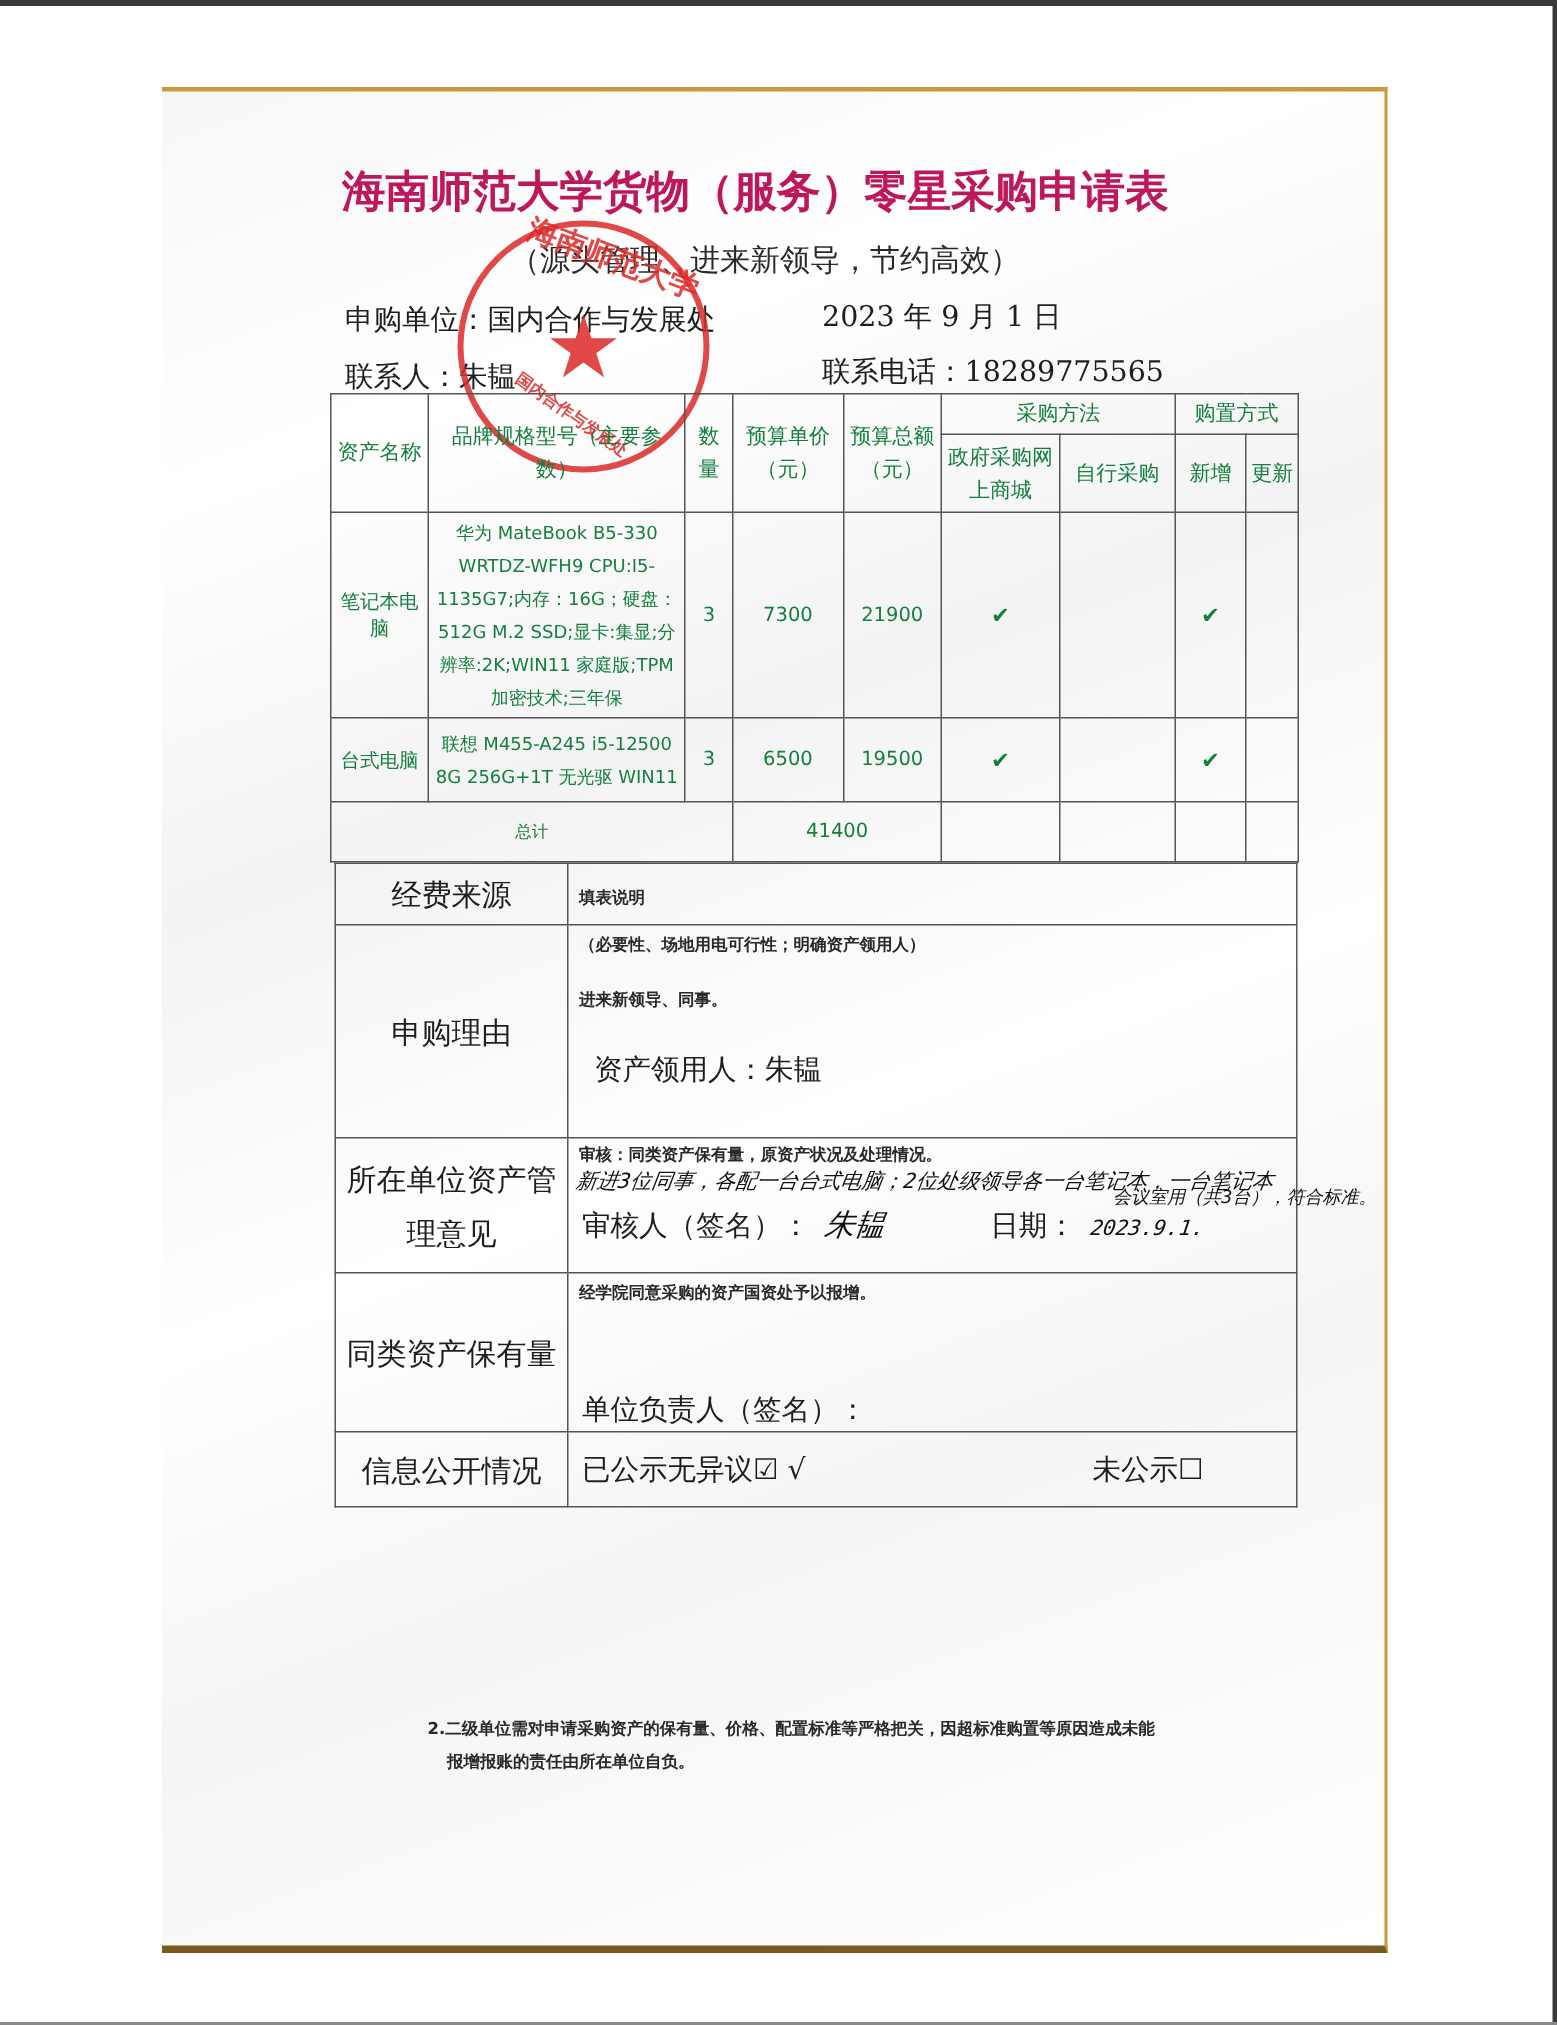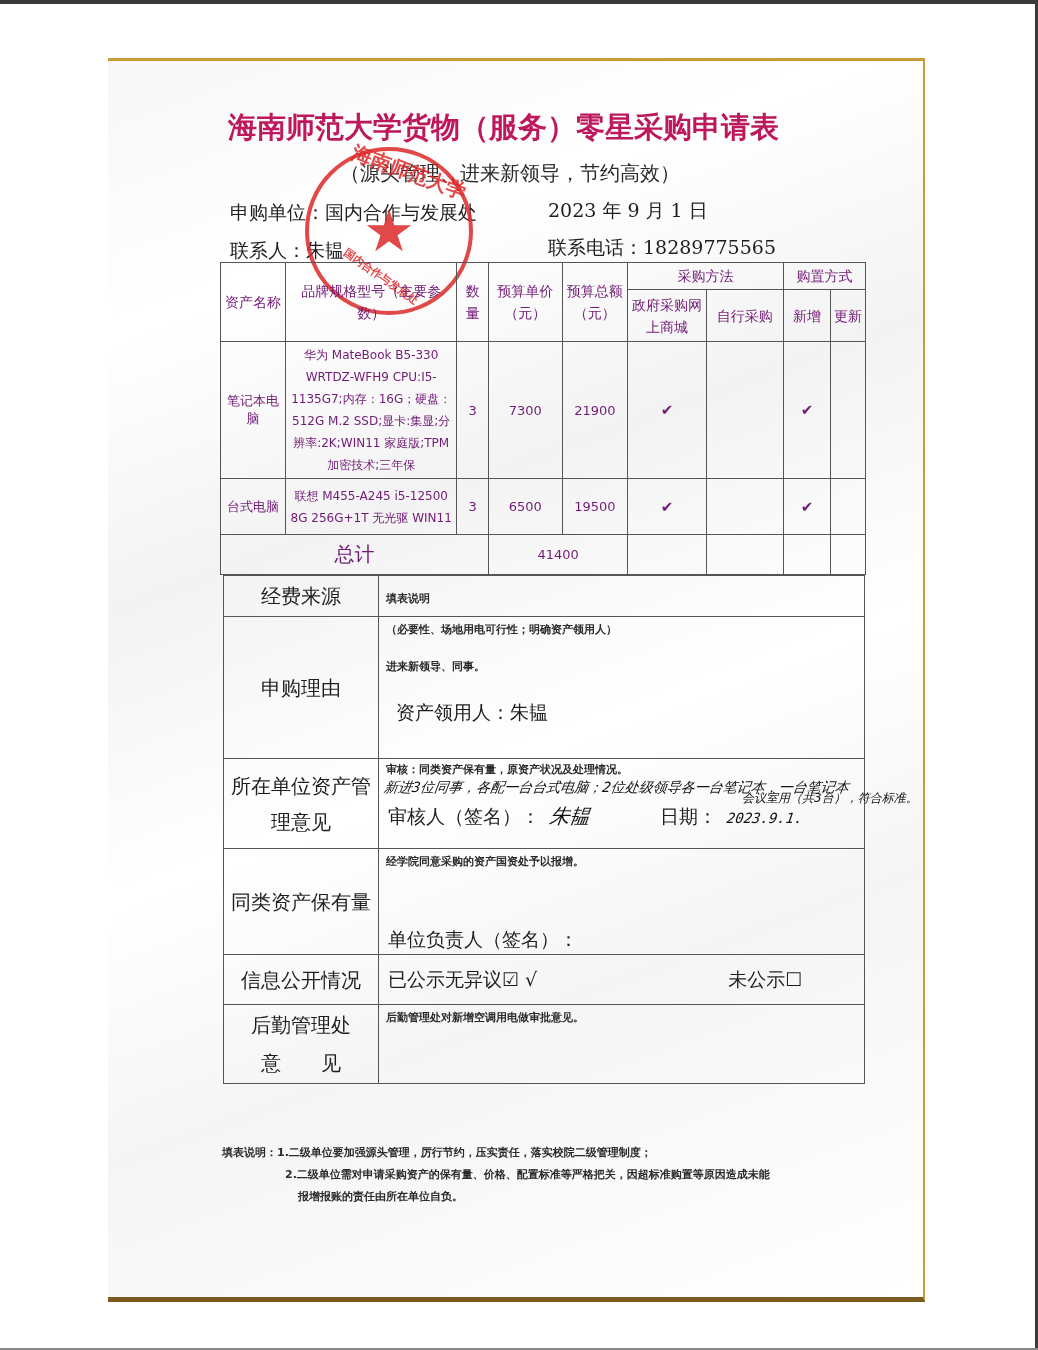--- a/index.html
+++ b/index.html
@@ -52,21 +52,21 @@
     transform: rotate(35deg);
   }
 
   table.main {
     position: absolute; left: 220px; top: 262px; width: 646px;
     border-collapse: collapse; font-size: 13px;
     font-family: "DejaVu Sans", "Liberation Sans", sans-serif;
   }
   table.main td, table.main th {
     border: 1.4px solid #555; text-align: center; vertical-align: middle;
-    padding: 2px 2px; font-weight: normal; color: #701a75;
+    padding: 2px 2px; font-weight: normal; color: #15803d;
   }
   table.main th { font-family: "DejaVu Serif", serif; font-size: 14px; line-height: 22px; }
   .spec { font-size: 12px; line-height: 22px; }
   .check { font-size: 15px; }
 
   table.lower {
     position: absolute; left: 223px; top: 575px; width: 642px;
     border-collapse: collapse;
   }
   table.lower td { border: 1.4px solid #555; vertical-align: top; }
@@ -169,21 +169,21 @@
     <td class="spec">联想 M455-A245 i5-12500 8G 256G+1T 无光驱 WIN11</td>
     <td>3</td>
     <td>6500</td>
     <td>19500</td>
     <td class="check">✔</td>
     <td></td>
     <td class="check">✔</td>
     <td></td>
   </tr>
   <tr style="height:40px">
-    <td colspan="3" style="font-size:20px;font-family:Liberation Sans, sans-serif">总计</td>
+    <td colspan="3" style="font-size:11px;font-family:Liberation Sans, sans-serif">总计</td>
     <td colspan="2">41400</td>
     <td></td>
         <td></td>
         <td></td>
         <td></td>
   </tr>
 </tbody>
   </table>
 
 <table class="lower">
@@ -220,31 +220,21 @@
       <div class="mid" style="margin-top:54px">单位负责人（签名）：</div>
     </td>
   </tr>
   <tr style="height:50px">
     <td class="lbl">信息公开情况</td>
     <td style="vertical-align:middle">
       <span class="mid">已公示无异议☑ √</span>
       <span class="mid" style="margin-left:170px">未公示☐</span>
     </td>
   </tr>
-  <tr style="height:74px">
-    <td class="lbl">
-      <div>后勤管理处</div>
-      <div>意　　见</div>
-    </td>
-    <td>
-          <div class="small">后勤管理处对新增空调用电做审批意见。</div>
-        </td>
-  </tr>
 </tbody>
   </table>
 
 <div class="margin-note">会议室用（共3台），符合标准。</div>
 
 <div class="notes">
-  <div><span>填表说明：</span><span>1.二级单位要加强源头管理，厉行节约，压实责任，落实校院二级管理制度；</span></div>
   <div class="indent">2.二级单位需对申请采购资产的保有量、价格、配置标准等严格把关，因超标准购置等原因造成未能</div>
   <div class="indent2">报增报账的责任由所在单位自负。</div>
 </div>
 
 </body></html>

